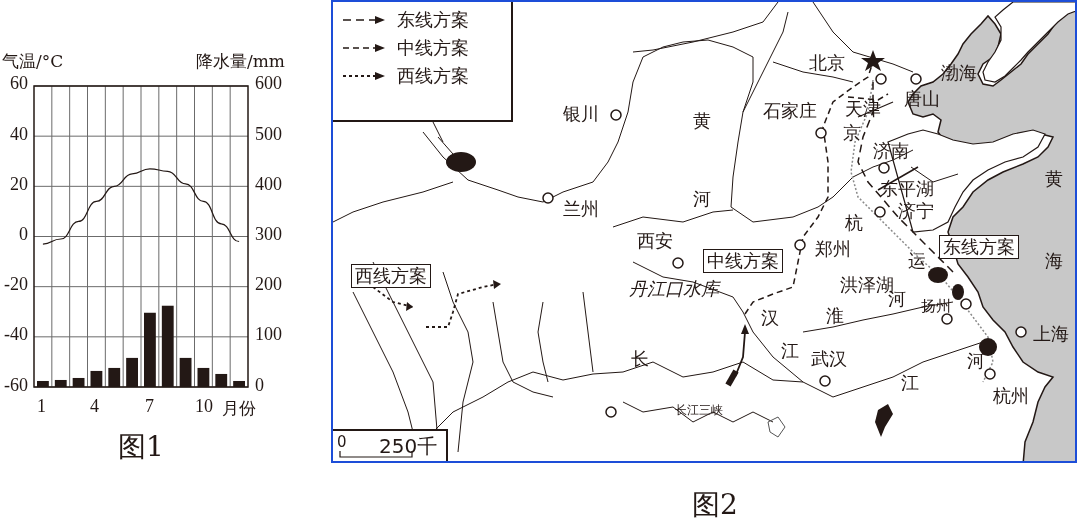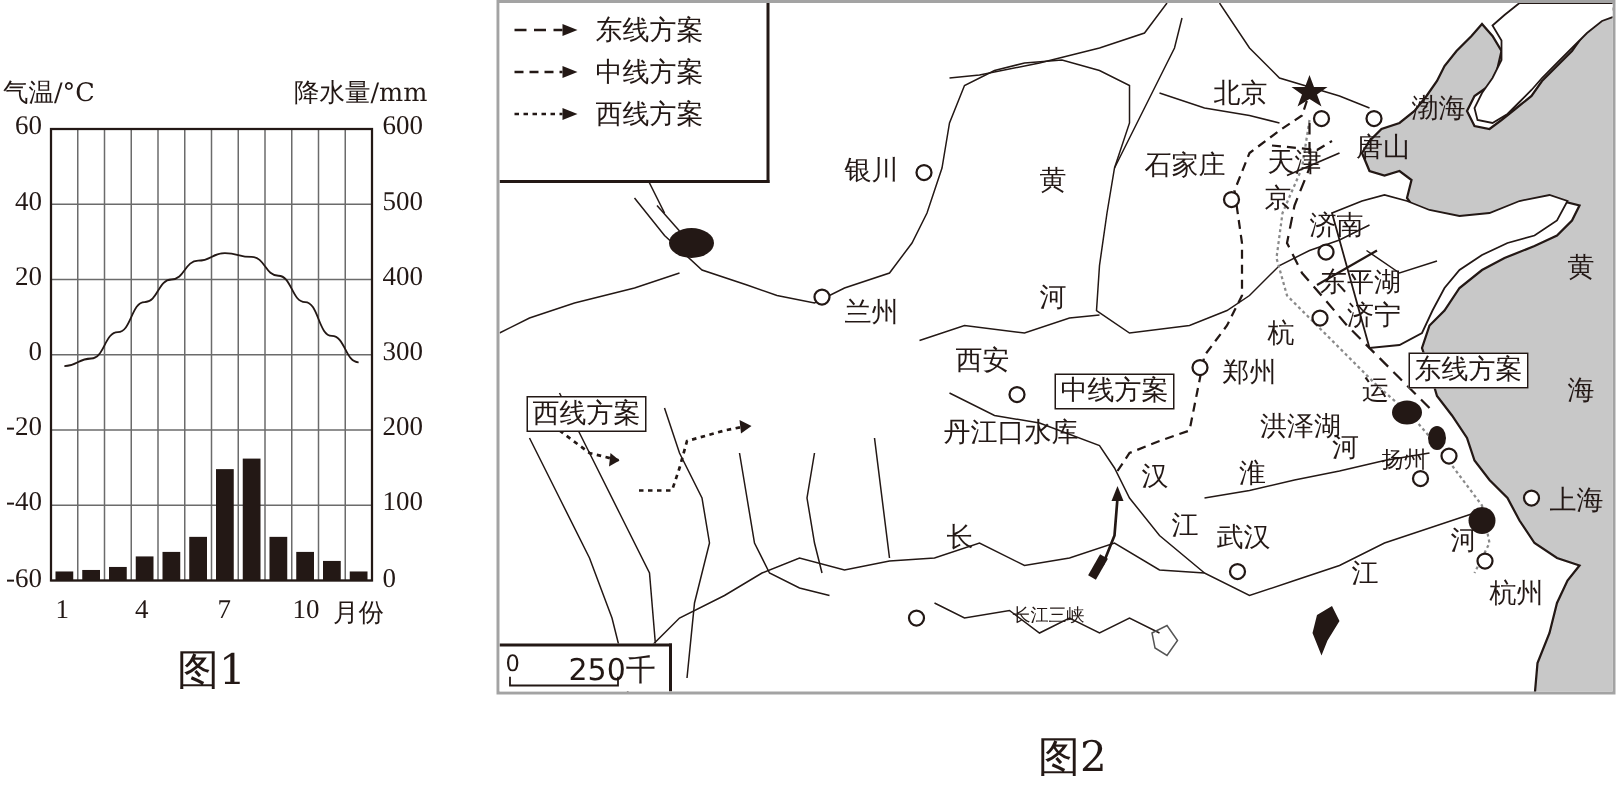--- a/index.html
+++ b/index.html
@@ -7,21 +7,21 @@
          font-family: "DejaVu Sans", "Liberation Sans", sans-serif; color:#231815; }
   .abs { position:absolute; }
   
   #fig1 { position:absolute; left:0; top:0; width:320px; height:528px; }
   .axis-title { position:absolute; font-family:"DejaVu Serif","Liberation Serif",serif; font-size:17px; white-space:nowrap; }
   .tick { position:absolute; font-family:"Liberation Serif","DejaVu Serif",serif; font-size:18px; white-space:nowrap; }
   .tick.left { text-align:right; width:40px; }
   .tick.right { text-align:right; }
   .fig-caption { position:absolute; font-family:"DejaVu Serif","Liberation Serif",serif; font-size:28px; white-space:nowrap; }
   
-  #map { position:absolute; left:331px; top:0; width:746px; height:463px; border:2px solid #a3a3a3; box-sizing:border-box; background:#fff; overflow:hidden; }
+  #map { position:absolute; left:331px; top:0; width:746px; height:463px; border:2px solid #1d4ed8; box-sizing:border-box; background:#fff; overflow:hidden; }
   #legend { position:absolute; left:0; top:0; width:180px; height:120px; border-right:2px solid #231815; border-bottom:2px solid #231815; background:#fff; box-sizing:border-box; }
   .legend-row { position:absolute; left:8px; display:flex; align-items:center; font-size:18px; white-space:nowrap; }
   .legend-row svg { margin-right:10px; }
   .place { position:absolute; font-size:18px; white-space:nowrap; line-height:1; color:#231815; }
   .place.small { font-size:12px; }
   .boxed { position:absolute; font-size:18px; white-space:nowrap; border:1.5px solid #231815; background:#fff; padding:1px 3px; line-height:1.1; }
   #scale { position:absolute; left:0; bottom:0; width:115px; height:32px; border-top:2px solid #231815; border-right:2px solid #231815; background:#fff; box-sizing:border-box; }
 </style>
 </head>
 <body>
@@ -226,21 +226,21 @@
   <span class="place" style="left:298px; top:348px;">长</span>
   <span class="place" style="left:448px; top:340px;">江</span>
   <span class="place" style="left:568px; top:372px;">江</span>
   <span class="place" style="left:428px; top:307px;">汉</span>
   <span class="place" style="left:493px; top:305px;">淮</span>
   <span class="place" style="left:510px; top:122px;">京</span>
   <span class="place" style="left:512px; top:212px;">杭</span>
   <span class="place" style="left:575px; top:250px;">运</span>
   <span class="place" style="left:555px; top:288px;">河</span>
   <span class="place" style="left:634px; top:350px;">河</span>
-  <span class="place" style="left:296px; top:278px;">丹江口水库</span>
+  <span class="place" style="left:296px; top:278px;font-style:italic;">丹江口水库</span>
   <span class="place" style="left:547px; top:178px;">东平湖</span>
   <span class="place" style="left:507px; top:263px;margin-top:11px;">洪泽湖</span>
   <span class="place small" style="left:342px; top:373px;margin-top:29px;">长江三峡</span>
 
   <span class="boxed" style="left:370px; top:247px;">中线方案</span>
   <span class="boxed" style="left:606px; top:233px;">东线方案</span>
   <span class="boxed" style="left:18px; top:262px;">西线方案</span>
 
   <div id="scale">
     <span class="abs" style="left:4px; top:2px; font-size:15px;">0</span>

